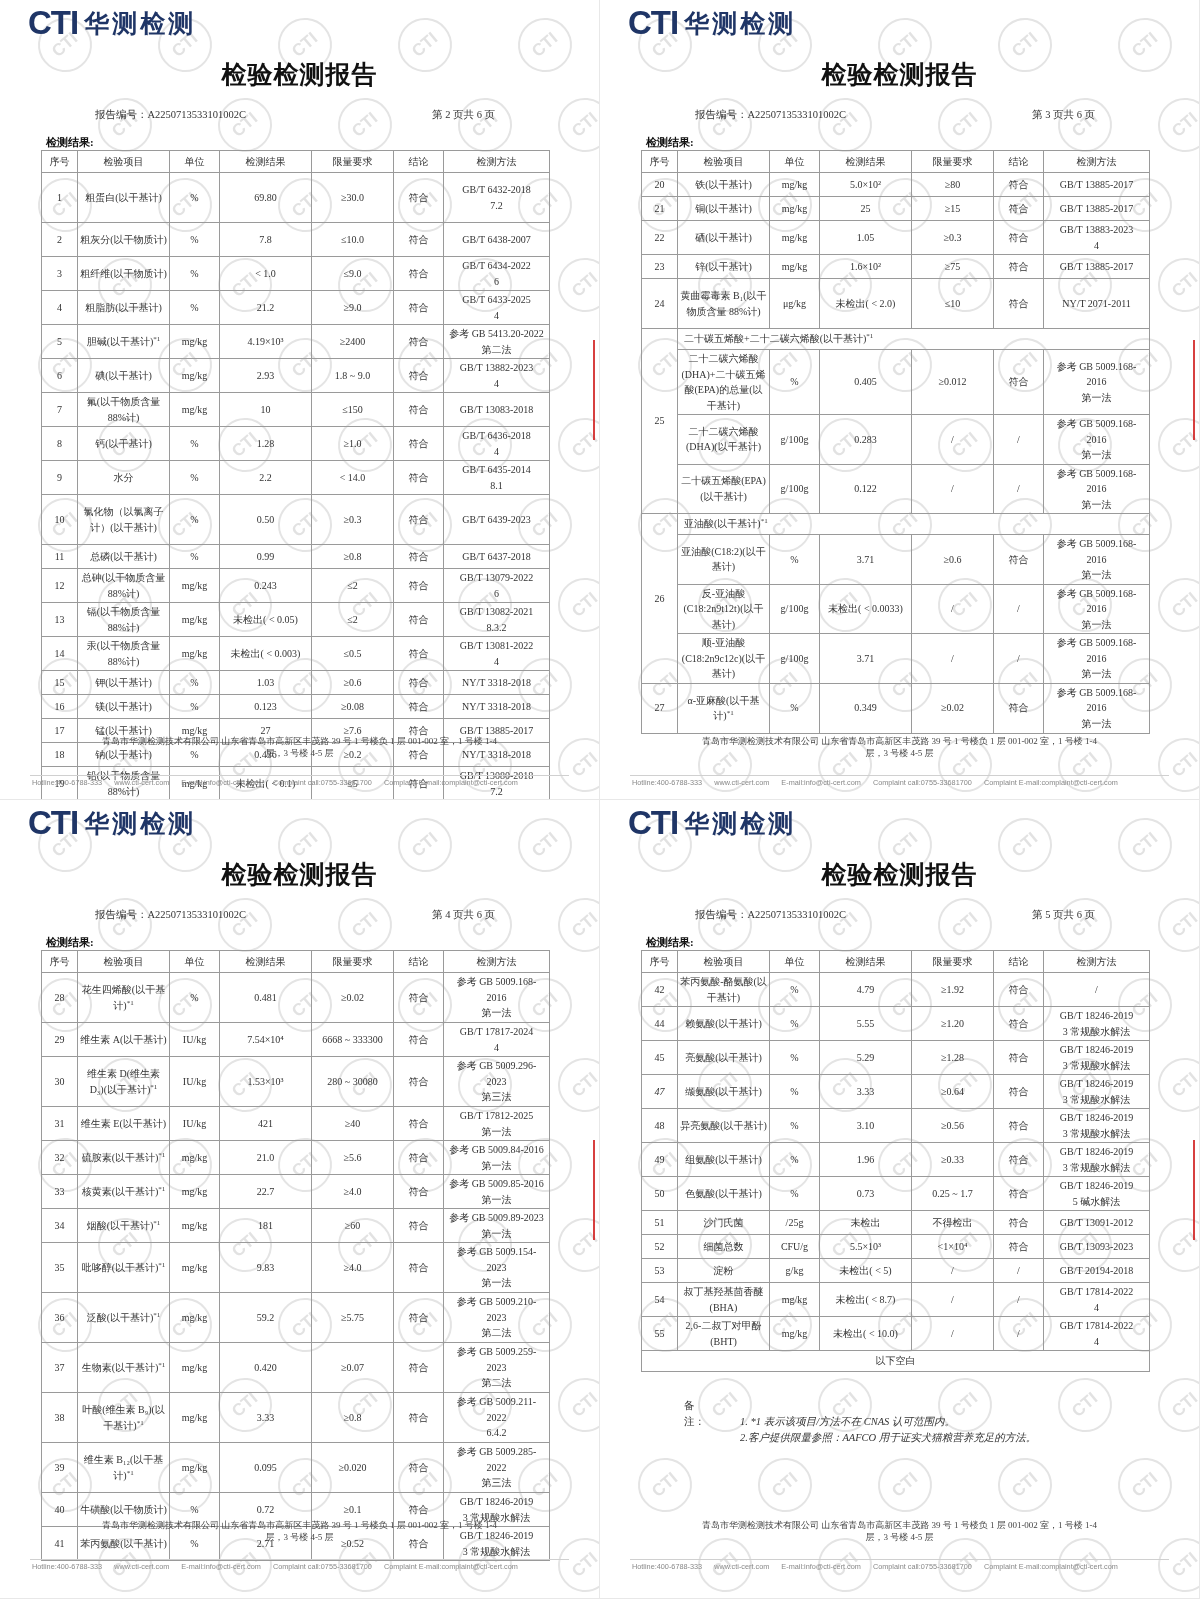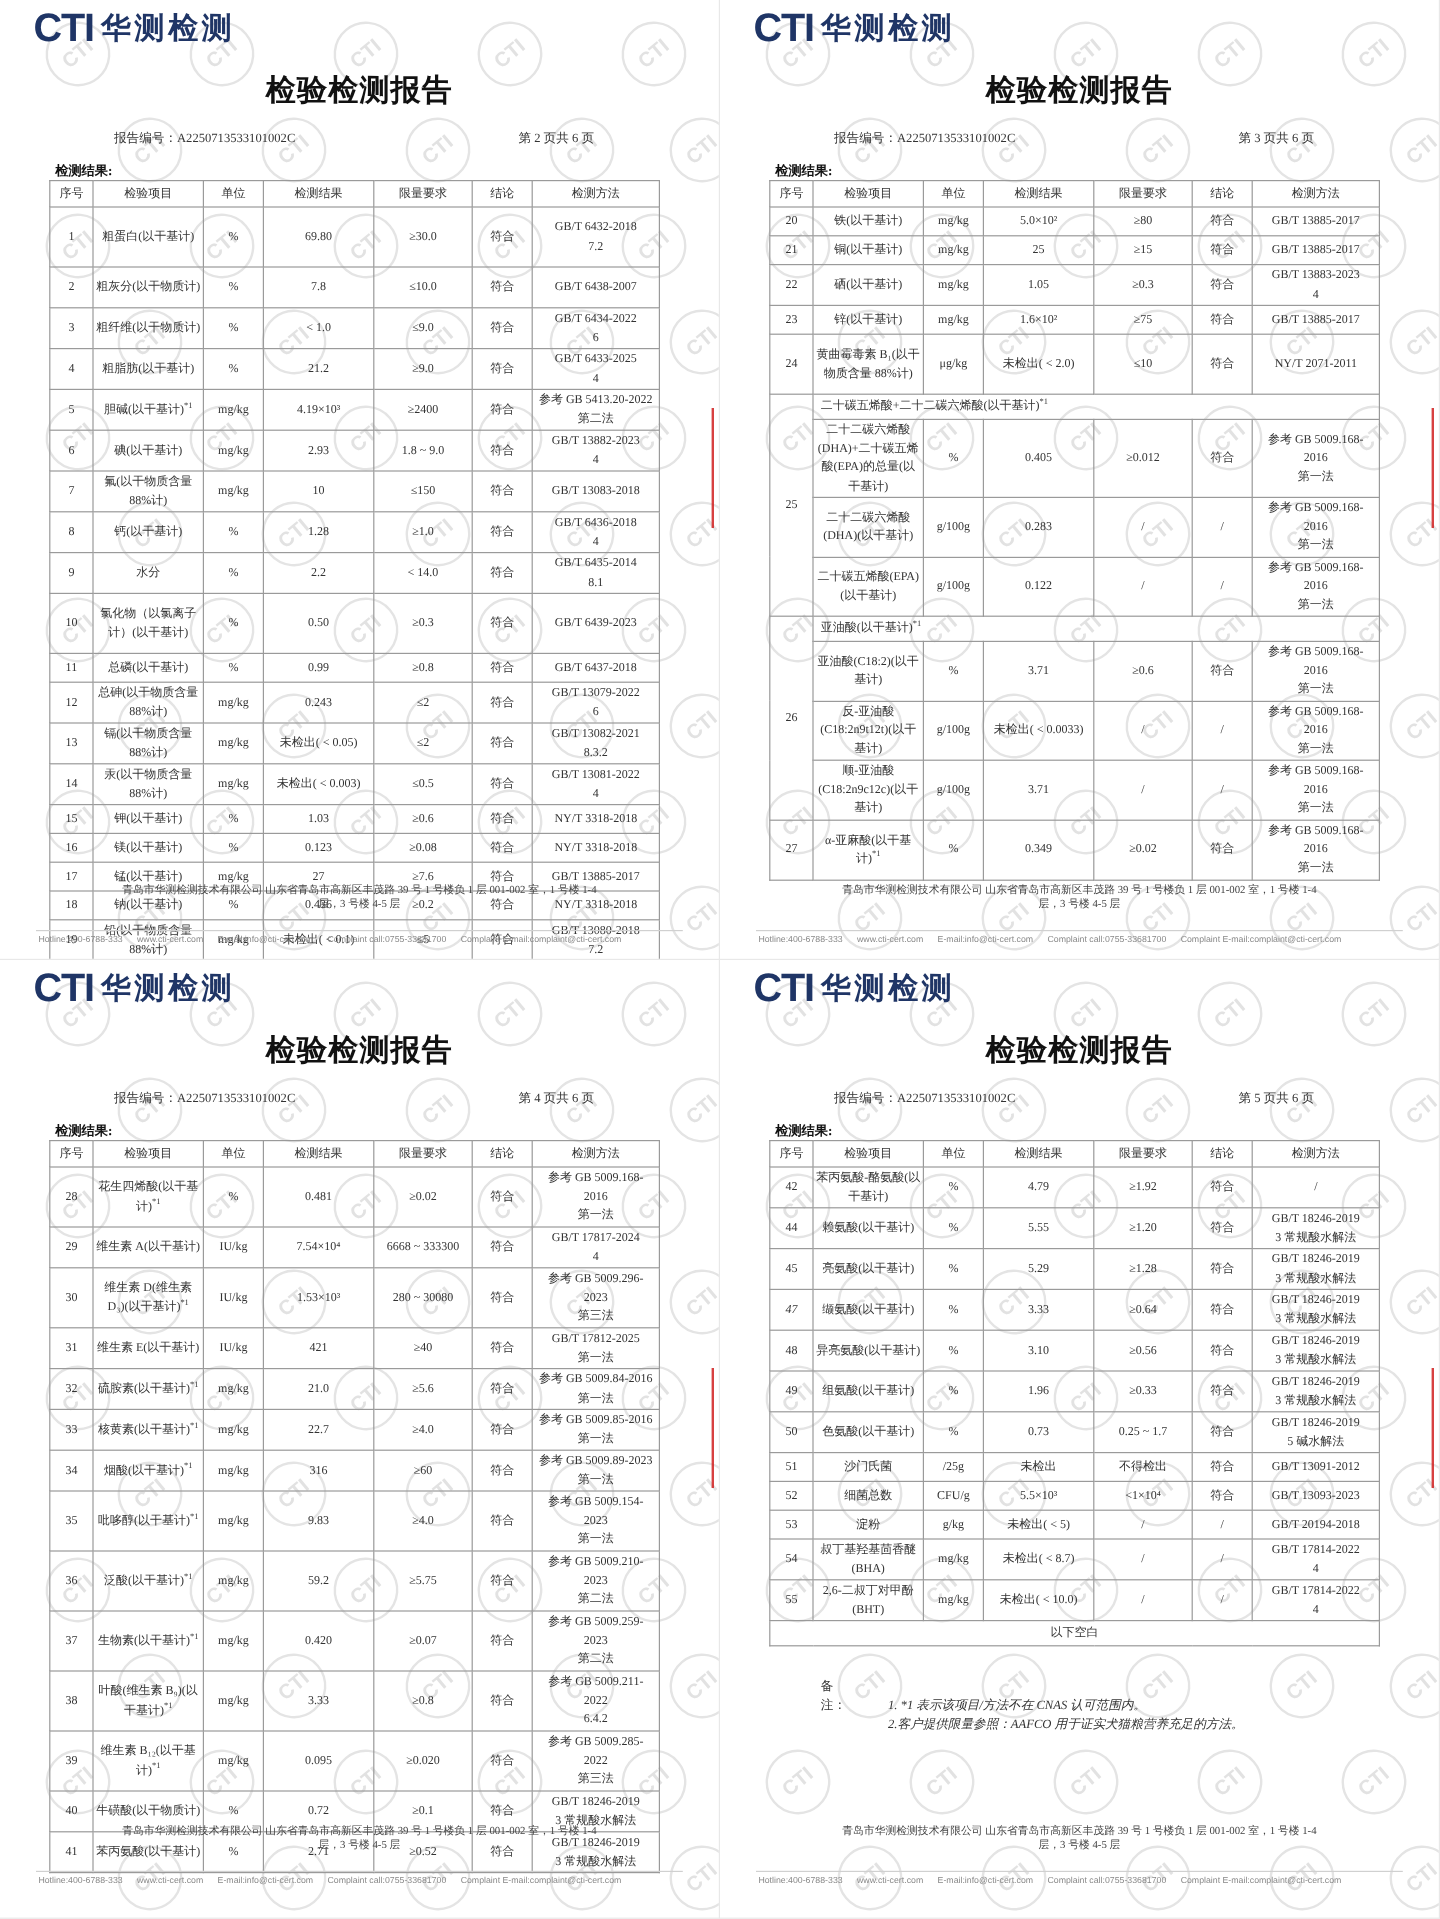--- a/index.html
+++ b/index.html
@@ -647,21 +647,21 @@
             <td>mg/kg</td>
             <td>22.7</td>
             <td>≥4.0</td>
             <td>符合</td>
             <td>参考 GB 5009.85-2016<br>第一法</td>
           </tr>
           <tr>
             <td style="height: 31px;">34</td>
             <td>烟酸(以干基计)<span class="sup">*1</span></td>
             <td>mg/kg</td>
-            <td>316</td>
+            <td>181</td>
             <td>≥60</td>
             <td>符合</td>
             <td>参考 GB 5009.89-2023<br>第一法</td>
           </tr>
           <tr>
             <td style="height: 47px;">35</td>
             <td>吡哆醇(以干基计)<span class="sup">*1</span></td>
             <td>mg/kg</td>
             <td>9.83</td>
             <td>≥4.0</td>

